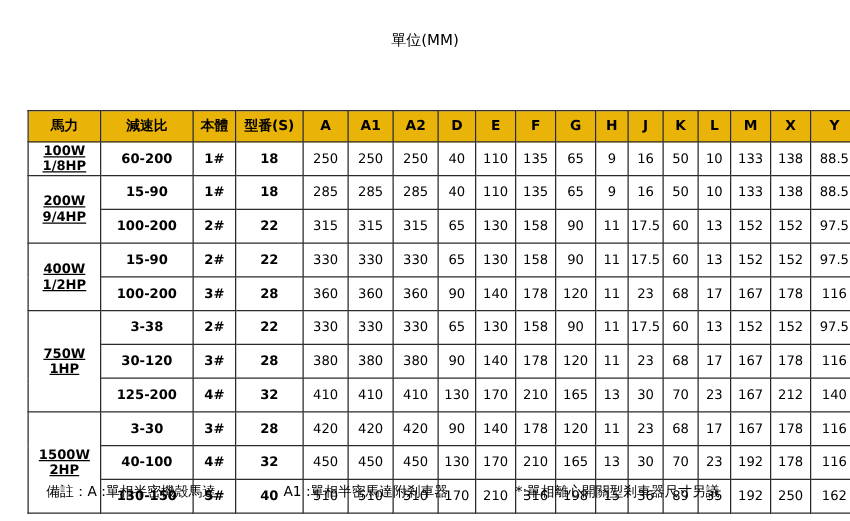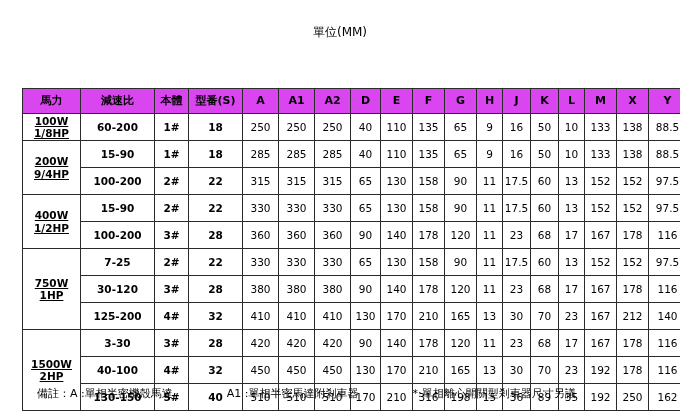--- a/index.html
+++ b/index.html
@@ -44,21 +44,21 @@
     font-size: 10.5px;
     text-align: center;
     vertical-align: middle;
     padding: 0;
     height: 26px;
     line-height: 1.15;
     color: #000;
     background: #ffffff;
   }
   table.spec thead th {
-    background: #d946ef;
+    background: #eab308;
     font-weight: bold;
     font-size: 11px;
     height: 24px;
   }
   td.hp-cell {
     font-weight: bold;
     font-size: 11px;
     background: #ffffff;
   }
   td.ratio-cell, td.body-cell, td.model-cell {
@@ -263,21 +263,21 @@
             <td class="num-cell">17</td>
             <td class="num-cell">167</td>
             <td class="num-cell">178</td>
             <td class="num-cell">116</td>
           </tr>
           <tr>
             <td class="hp-cell" rowspan="3">
               <span class="hp-line">750W</span>
               <span class="hp-line">1HP</span>
             </td>
-            <td class="ratio-cell">7-25</td>
+            <td class="ratio-cell">3-38</td>
             <td class="body-cell">2#</td>
             <td class="model-cell">22</td>
             <td class="num-cell">330</td>
             <td class="num-cell">330</td>
             <td class="num-cell">330</td>
             <td class="num-cell">65</td>
             <td class="num-cell">130</td>
             <td class="num-cell">158</td>
             <td class="num-cell">90</td>
             <td class="num-cell">11</td>

